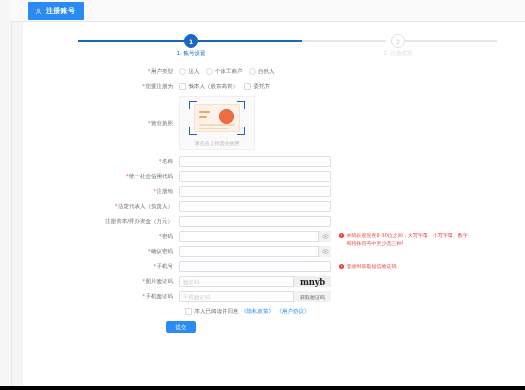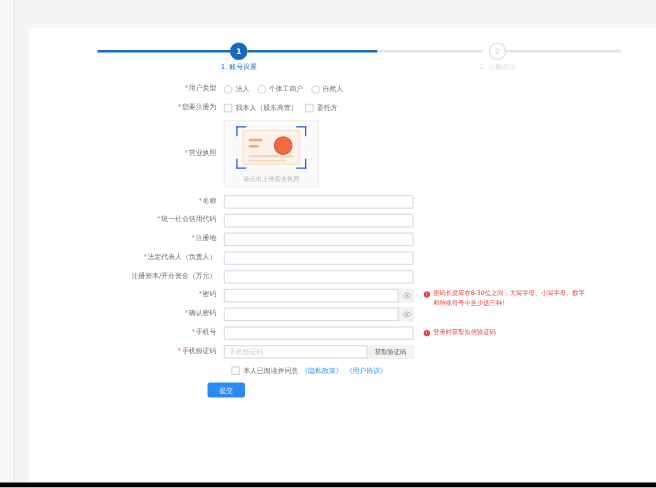--- a/index.html
+++ b/index.html
@@ -260,20 +260,31 @@
     background: #000;
   }
 </style>
 </head>
 <body>
 
 <div class="app">
 
   <div class="left-rail"></div>
 
+  <div class="tabbar">
+    <div class="tab">
+      <span class="ico">
+        <svg width="7" height="7" viewBox="0 0 16 16">
+          <circle cx="8" cy="5" r="2.6" fill="none" stroke="#ffffff" stroke-width="1.4"></circle>
+          <path d="M3 14c0-3 2.3-4.6 5-4.6S13 11 13 14" fill="none" stroke="#ffffff" stroke-width="1.4"></path>
+        </svg>
+      </span>
+      <span>注册账号</span>
+    </div>
+  </div>
 
   <div class="card">
 
     <div class="stepper">
       <div class="step-line line-a"></div>
       <div class="step-line line-b"></div>
       <div class="step-line line-c"></div>
       <div class="step-line line-d"></div>
 
       <div class="step-node node-1">
@@ -432,20 +443,29 @@
         </div>
         <div class="ctrl">
           <input class="inp" value="" style="">
         </div>
         <div class="hint" style="top:2px;">
           <span class="hint-dot">!</span>
           <span>登录时获取短信验证码</span>
         </div>
       </div>
 
+      <div class="row">
+        <div class="lbl">
+          <span class="req">*</span><span>图片验证码</span>
+        </div>
+        <div class="ctrl captcha-wrap">
+          <input class="inp" placeholder="验证码" style="">
+          <span class="captcha-img">mnyb</span>
+        </div>
+      </div>
 
       <div class="row">
         <div class="lbl">
           <span class="req">*</span><span>手机验证码</span>
         </div>
         <div class="ctrl captcha-wrap">
           <input class="inp" placeholder="手机验证码" style="">
           <span class="sms-btn">获取验证码</span>
         </div>
       </div>

